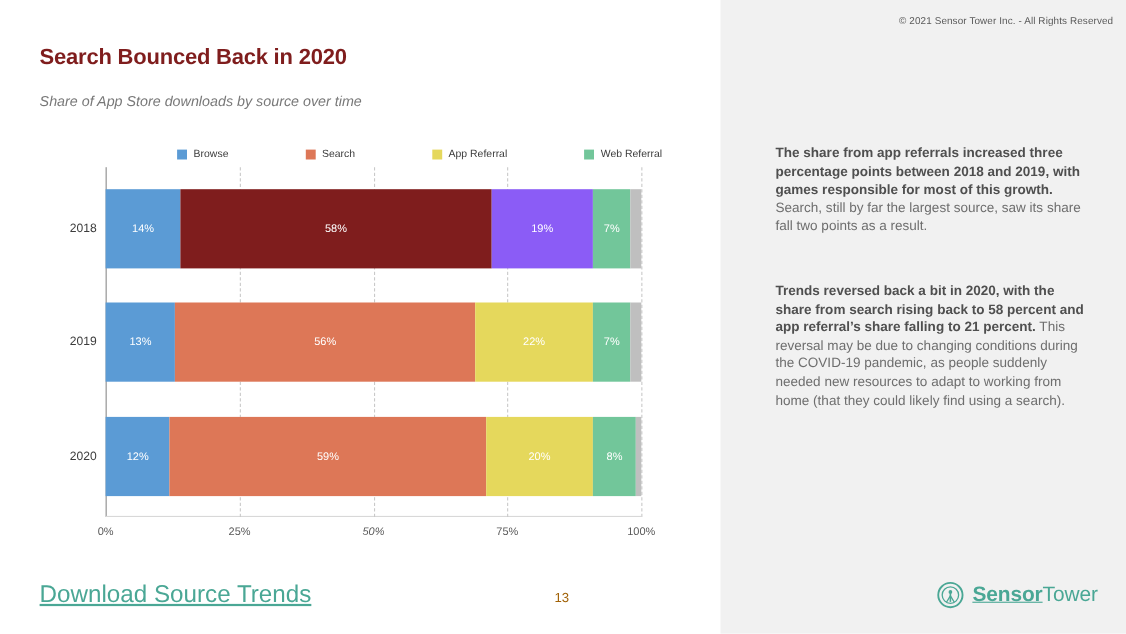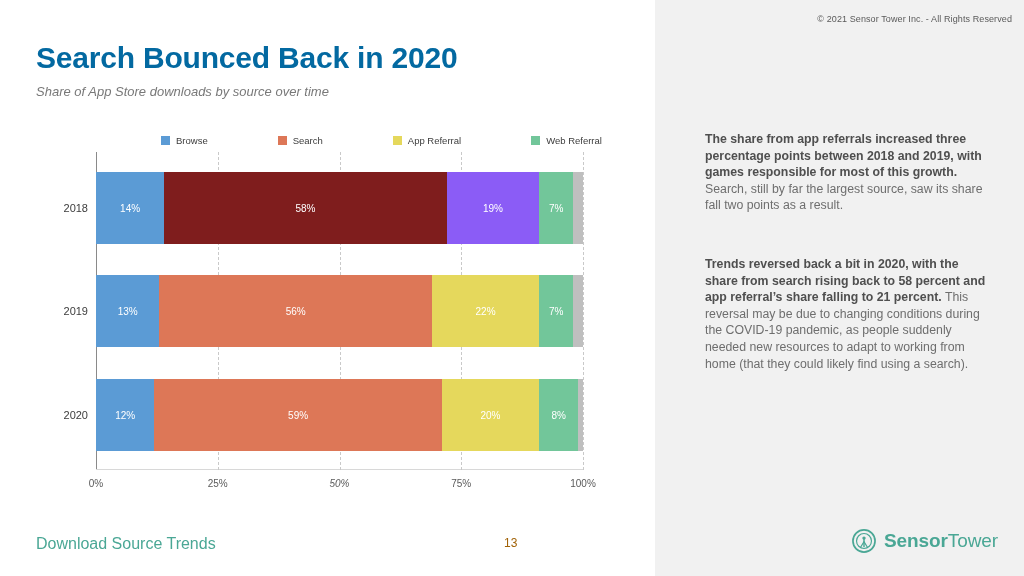--- a/index.html
+++ b/index.html
@@ -45,23 +45,23 @@
     color: #5a5a5a;
     letter-spacing: 0.1px;
     white-space: nowrap;
   }
 
   
   #page-title {
     position: absolute;
     left: 36px;
     top: 41px;
-    font-size: 30px;
+    font-size: 20px;
     font-weight: bold;
-    color: #0369a1;
+    color: #7f1d1d;
     letter-spacing: -0.2px;
   }
   #page-subtitle {
     position: absolute;
     left: 36px;
     top: 84px;
     font-size: 13px;
     font-style: italic;
     color: #787878;
   }
@@ -188,22 +188,23 @@
     font-weight: bold;
   }
   #insight-0 { top: 131px; }
   #insight-1 { top: 256px; }
 
   
   #footer-section {
     position: absolute;
     left: 36px;
     bottom: 23px;
-    font-size: 16px;
+    font-size: 22px;
     color: #4aa795;
+    text-decoration: underline;
   }
   #footer-pagenum {
     position: absolute;
     left: 504px;
     bottom: 26px;
     font-size: 12px;
     color: #a16207;
   }
   #brand-logo {
     position: absolute;
@@ -217,21 +218,21 @@
     height: 26px;
     margin-right: 7px;
     flex: 0 0 26px;
   }
   #brand-text {
     font-size: 19px;
     color: #4aa795;
     white-space: nowrap;
     letter-spacing: -0.1px;
   }
-  #brand-text .bold { font-weight: bold; }
+  #brand-text .bold { font-weight: bold; text-decoration: underline; }
 </style>
 </head>
 <body>
 
 <div id="slide">
 
   <div id="left-panel">
 
     <div id="page-title">Search Bounced Back in 2020</div>
     <div id="page-subtitle">Share of App Store downloads by source over time</div>

